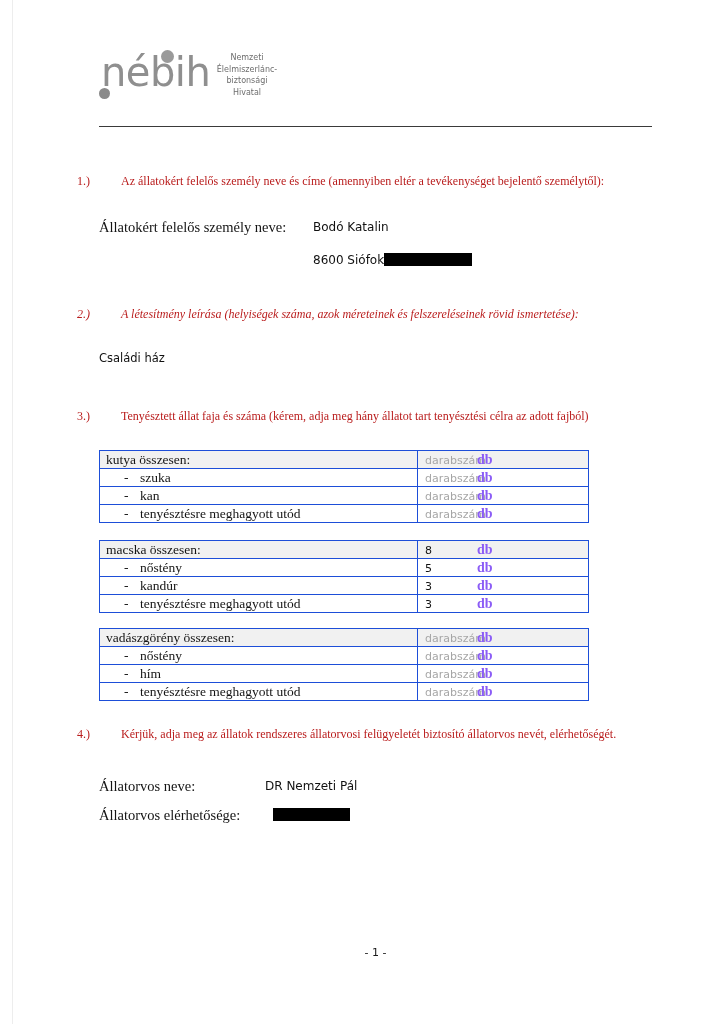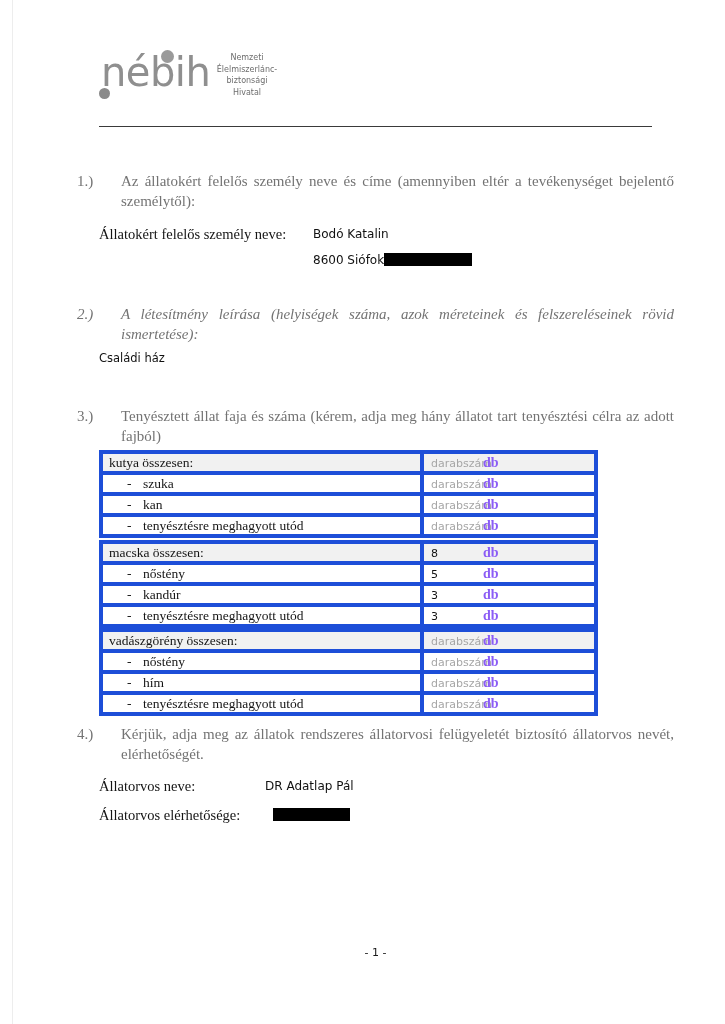--- a/index.html
+++ b/index.html
@@ -108,24 +108,24 @@
     top: 126px;
     width: 553px;
     height: 0;
     border-top: 1.6px solid #3a3a3a;
   }
 
   
   .q {
     position: absolute;
     width: 553px;
-    font-size: 15px;
+    font-size: 12px;
     line-height: 20px;
     text-align: justify;
-    color: #737373;
+    color: #b91c1c;
   }
   .q .num {
     display: inline-block;
     width: 22px;
   }
   .q-hang {
     padding-left: 22px;
     text-indent: -22px;
   }
 
@@ -169,21 +169,21 @@
   
   .tbl {
     position: absolute;
     left: 0;
     width: 474px;
     border-collapse: collapse;
     table-layout: fixed;
     font-size: 13.5px;
   }
   .tbl td {
-    border: 4px solid #1d4ed8;
+    border: 1px solid #1d4ed8;
     padding: 0;
     height: 17px;
     vertical-align: middle;
   }
   .tbl tr.head td {
     background: #f1f1f1;
   }
   .tbl td.c-name {
     width: 311px;
     padding-left: 6px;
@@ -250,21 +250,21 @@
       </div>
       <div class="doc-title">
       </div>
     </div>
     <div class="rule"></div>
 
     <div class="q q-hang" style="top:171px;">
       <span class="num">1.)</span><span>Az állatokért felelős személy neve és címe (amennyiben eltér a tevékenységet bejelentő személytől):</span>
     </div>
 
-    <div class="field-row" style="top:224px;">
+    <div class="field-row" style="top:217px;">
       <span class="field-label">Állatokért felelős személy neve:</span>
       <span class="field-value" style="left:214px;">Bodó Katalin</span>
     </div>
 
     <div class="field-row" style="top:250px;">
       <span class="field-value" style="left:214px;">8600 Siófok</span>
       <span class="redaction" style="left:285px; top:3px; width:88px;"></span>
     </div>
 
     <div class="q q-hang" style="top:304px;font-style:italic;">
@@ -338,21 +338,21 @@
           </tr>
         </tbody>
     </table>
 
     <div class="q q-hang" style="top:724px;">
       <span class="num">4.)</span><span>Kérjük, adja meg az állatok rendszeres állatorvosi felügyeletét biztosító állatorvos nevét, elérhetőségét.</span>
     </div>
 
     <div class="field-row" style="top:776px;">
       <span class="field-label">Állatorvos neve:</span>
-      <span class="field-value" style="left:166px;">DR Adatlap Pál</span>
+      <span class="field-value" style="left:166px;">DR Nemzeti Pál</span>
     </div>
 
     <div class="field-row" style="top:805px;">
       <span class="field-label">Állatorvos elérhetősége:</span>
       <span class="redaction" style="left:174px; top:3px; width:77px;"></span>
     </div>
 
     <div class="footer">- 1 -</div>
 
   </div>

